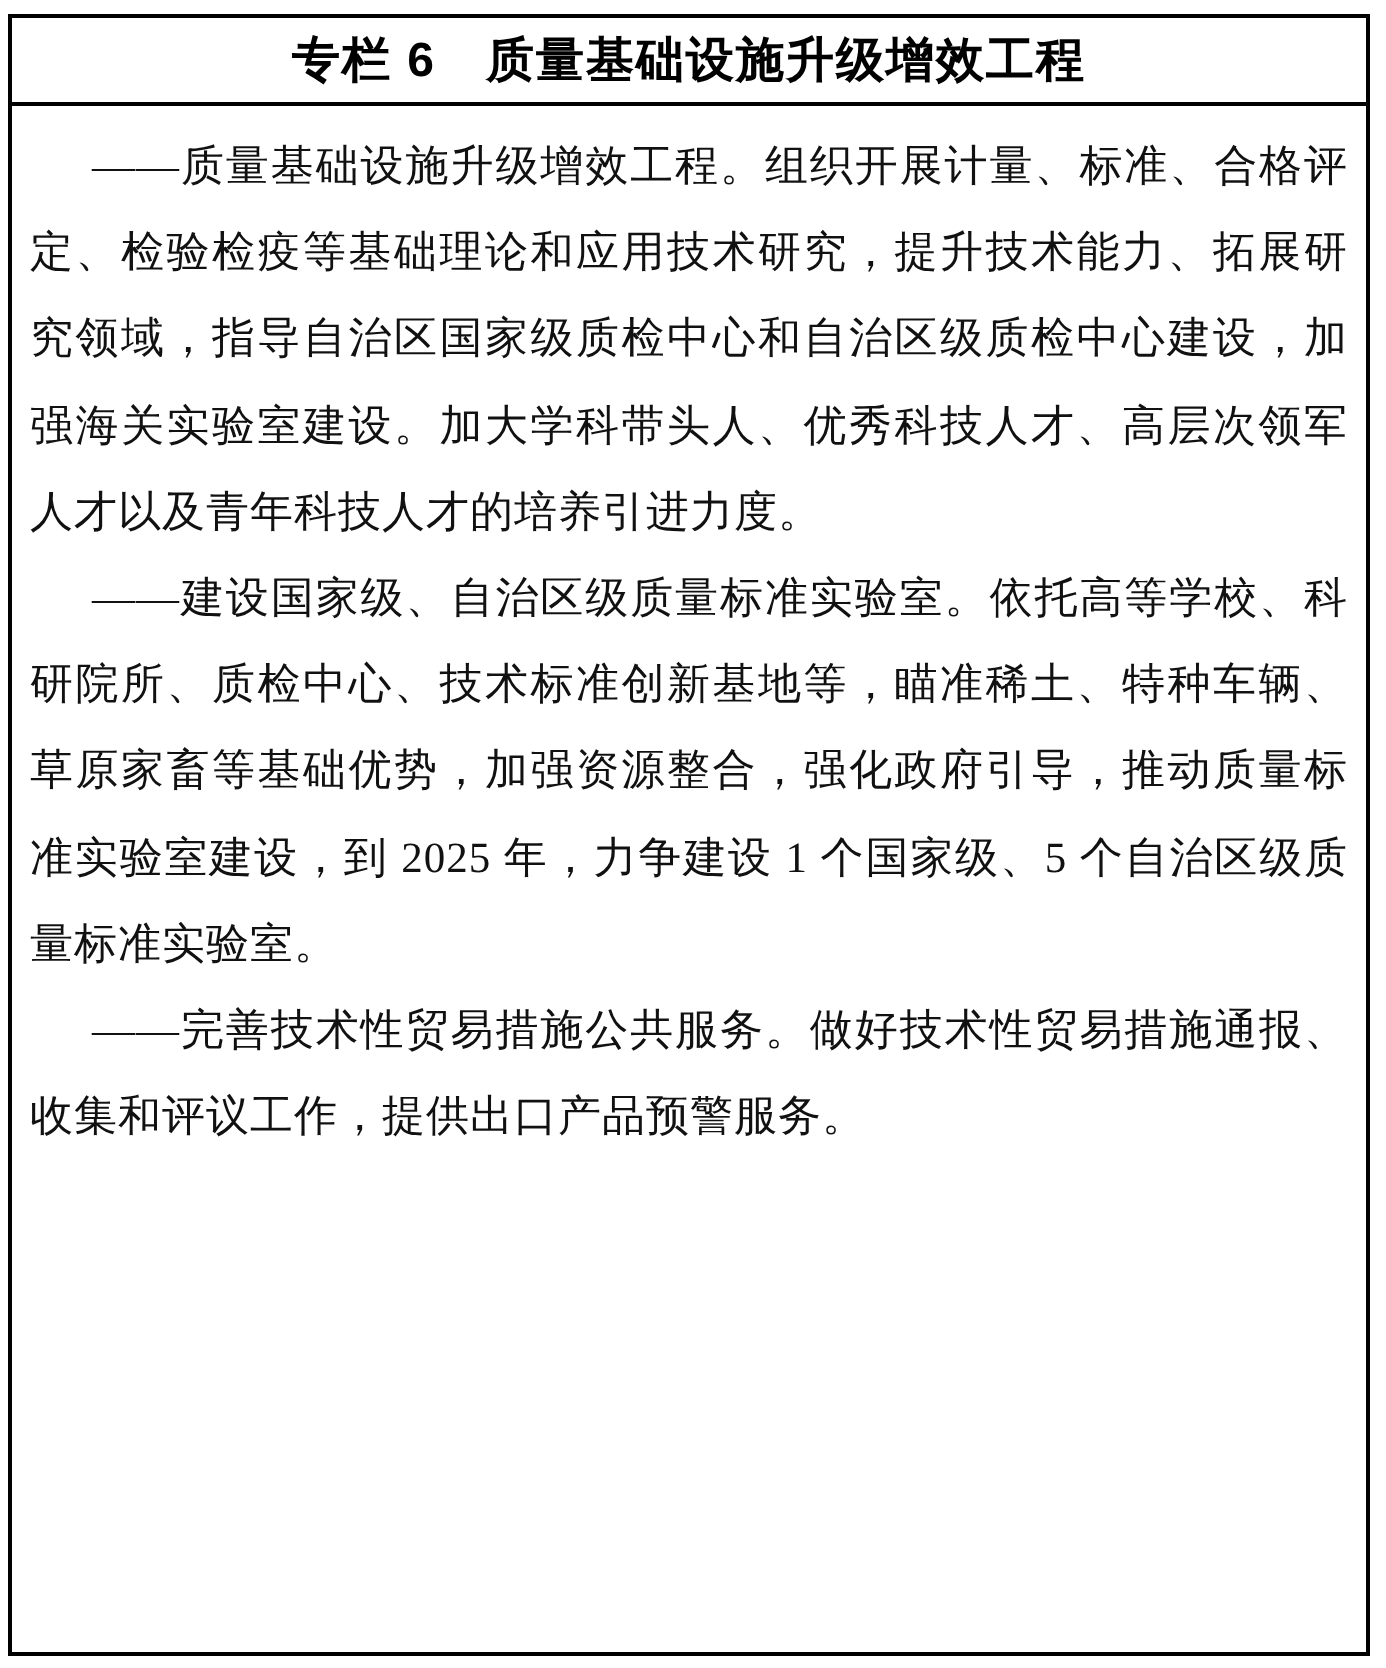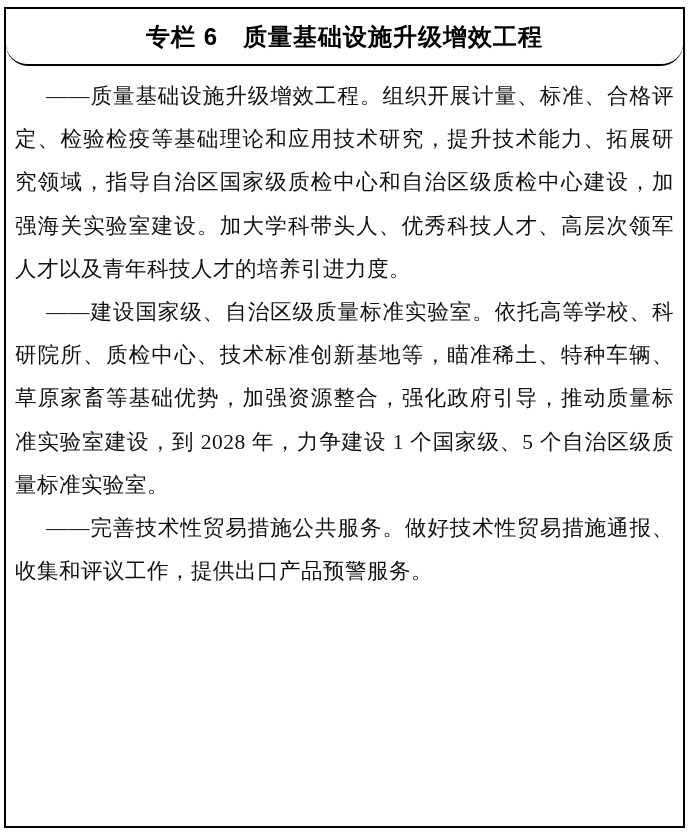--- a/index.html
+++ b/index.html
@@ -18,33 +18,32 @@
     position: absolute;
     left: 4px;
     top: 7px;
     width: 681px;
     height: 821px;
     box-sizing: border-box;
     border: 2px solid #000000;
     background: #ffffff;
   }
   .panel-title {
-    height: 57px;
+    height: 44px;
     box-sizing: border-box;
     border-bottom: 2px solid #000000;
     display: flex;
     align-items: center;
     justify-content: center;
     font-family: "Liberation Sans", "DejaVu Sans", sans-serif;
     font-weight: bold;
     font-size: 24px;
     letter-spacing: 1px;
     color: #000000;
     white-space: pre;
-    border-radius: 22px;
   }
   .panel-body {
     padding: 9px 9px 0 9px;
     font-family: "Liberation Serif", "DejaVu Serif", serif;
     font-size: 21.5px;
     line-height: 43.2px;
     color: #111111;
     text-align: justify;
     letter-spacing: 0.5px;
   }
@@ -54,17 +53,17 @@
   }
 </style>
 </head>
 <body>
 
 <div class="page">
   <div class="panel">
     <div class="panel-title">专栏 6　质量基础设施升级增效工程</div>
     <div class="panel-body">
         <p class="para">——质量基础设施升级增效工程。组织开展计量、标准、合格评定、检验检疫等基础理论和应用技术研究，提升技术能力、拓展研究领域，指导自治区国家级质检中心和自治区级质检中心建设，加强海关实验室建设。加大学科带头人、优秀科技人才、高层次领军人才以及青年科技人才的培养引进力度。</p>
-        <p class="para">——建设国家级、自治区级质量标准实验室。依托高等学校、科研院所、质检中心、技术标准创新基地等，瞄准稀土、特种车辆、草原家畜等基础优势，加强资源整合，强化政府引导，推动质量标准实验室建设，到 2028 年，力争建设 1 个国家级、5 个自治区级质量标准实验室。</p>
+        <p class="para">——建设国家级、自治区级质量标准实验室。依托高等学校、科研院所、质检中心、技术标准创新基地等，瞄准稀土、特种车辆、草原家畜等基础优势，加强资源整合，强化政府引导，推动质量标准实验室建设，到 2025 年，力争建设 1 个国家级、5 个自治区级质量标准实验室。</p>
         <p class="para">——完善技术性贸易措施公共服务。做好技术性贸易措施通报、收集和评议工作，提供出口产品预警服务。</p>
       </div>
   </div>
 </div>
 
 </body></html>

